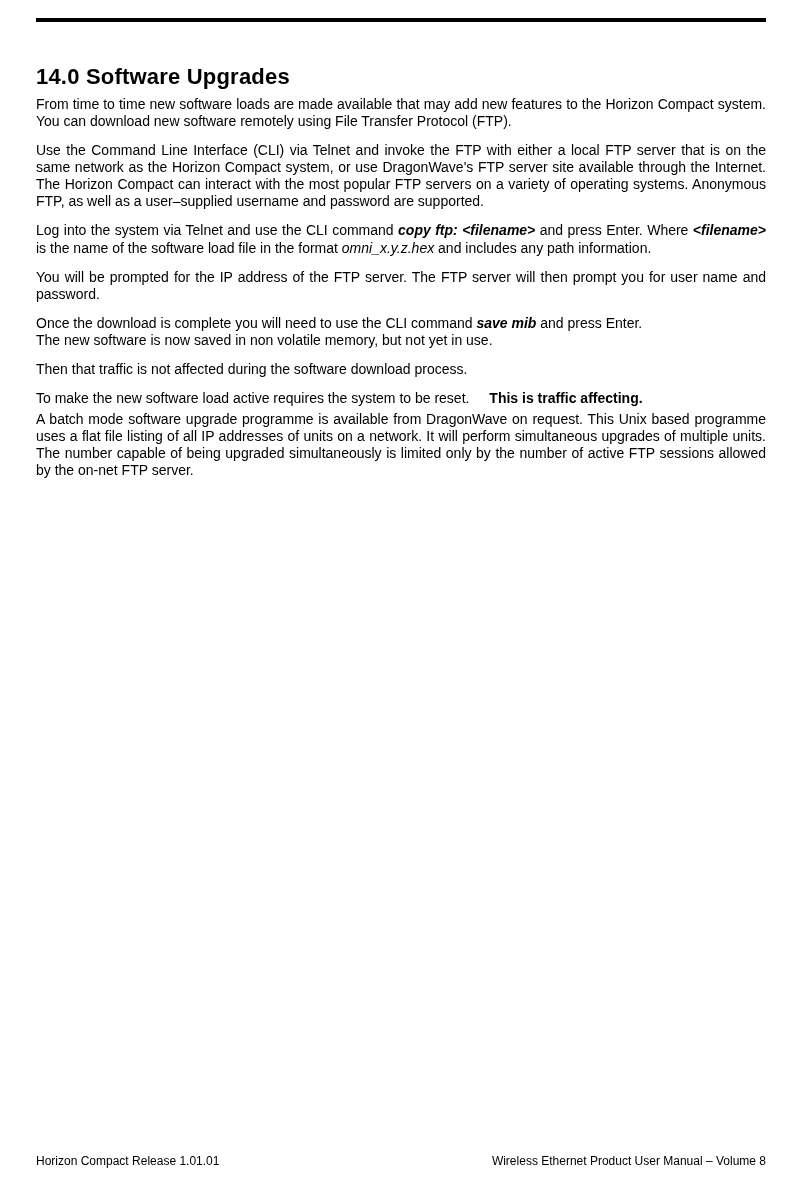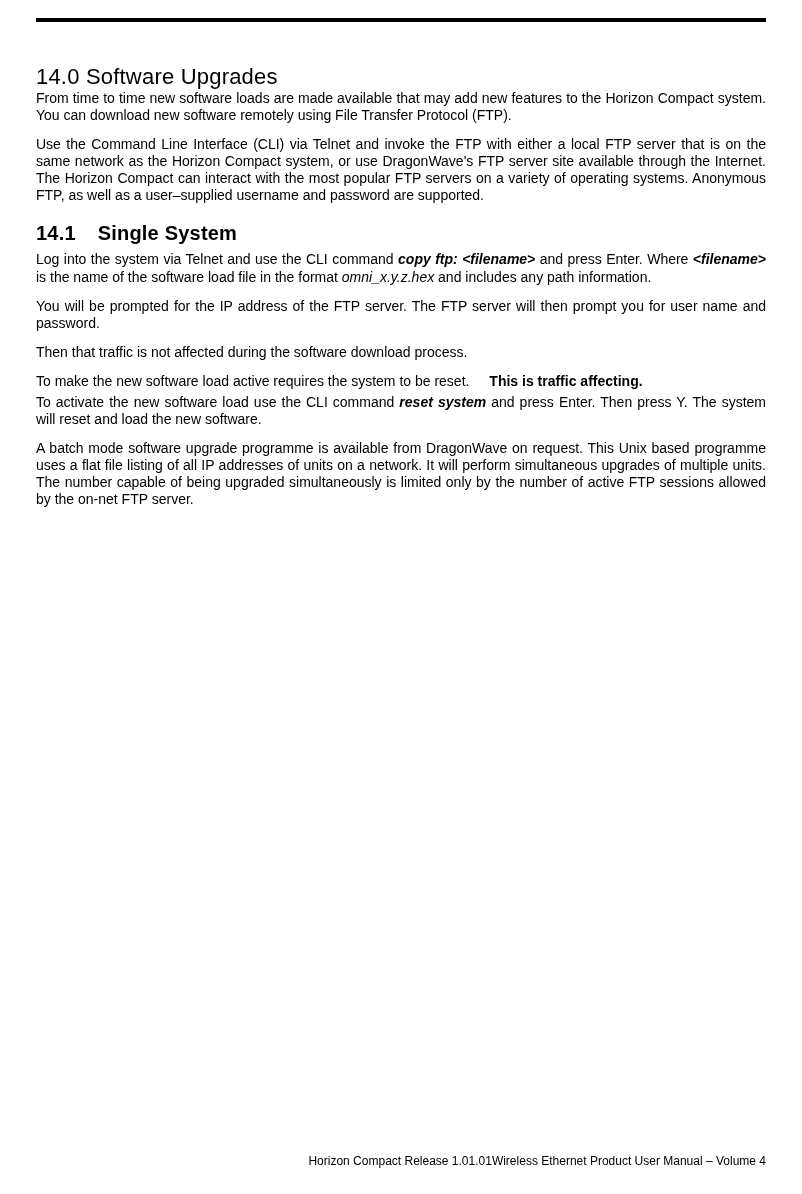--- a/index.html
+++ b/index.html
@@ -19,21 +19,22 @@
     .top-bar {
       height: 4px;
       background: #000;
       margin: 18px 0 0 0;
     }
     .content {
       margin-top: 42px;
     }
     h1 {
       font-size: 22px;
-      font-weight: normal;
+      font-weight: bold;
+      margin-bottom: 6px;
       letter-spacing: 0.2px;
     }
     h2 {
       font-size: 20px;
       font-weight: bold;
       margin-top: 18px;
       margin-bottom: 6px;
       letter-spacing: 0.2px;
     }
     h2 .secnum {
@@ -59,61 +60,59 @@
     .bold {
       font-weight: bold;
       margin-left: 16px;
     }
     .footer {
       position: absolute;
       left: 36px;
       right: 36px;
       bottom: 26px;
       display: flex;
-      justify-content: flex-end;
+      justify-content: space-between;
       font-size: 12px;
     }
   </style>
 </head>
 <body>
 
 <div class="top-bar"></div>
 
 <div class="content">
 
   <h1>
     <span>14.0</span>
     <span>Software Upgrades</span>
   </h1>
 
   <p>From time to time new software loads are made available that may add new features to the Horizon Compact system. You can download new software remotely using File Transfer Protocol (FTP).</p>
   <p>Use the Command Line Interface (CLI) via Telnet and invoke the FTP with either a local FTP server that is on the same network as the Horizon Compact system, or use DragonWave's FTP server site available through the Internet. The Horizon Compact can interact with the most popular FTP servers on a variety of operating systems. Anonymous FTP, as well as a user–supplied username and password are supported.</p>
 
-  <h2>
-    <span class="secnum">14.1</span><span>Single System</span>
-  </h2>
 
   <p>
     <span>Log into the system via Telnet and use the CLI command </span><span class="bolditalic">copy ftp: &lt;filename&gt;</span><span> and press Enter. Where </span><span class="bolditalic">&lt;filename&gt;</span><span> is the name of the software load file in the format </span><span class="italic">omni_x.y.z.hex</span><span> and includes any path information.</span>
   </p>
 
   <p>You will be prompted for the IP address of the FTP server. The FTP server will then prompt you for user name and password.</p>
 
+  <p>
+    <span>Once the download is complete you will need to use the CLI command </span><span class="bolditalic">save mib</span><span> and press Enter.</span><br>
+    <span>The new software is now saved in non volatile memory, but not yet in use.</span>
+  </p>
 
   <p>Then that traffic is not affected during the software download process.</p>
 
   <p class="tight">
     <span>To make the new software load active requires the system to be reset. </span><span class="bold">This is traffic affecting.</span>
   </p>
 
-  <p>
-    <span>To activate the new software load use the CLI command </span><span class="bolditalic">reset system</span><span> and press Enter. Then press Y. The system will reset and load the new software.</span>
-  </p>
 
 
   <p>A batch mode software upgrade programme is available from DragonWave on request. This Unix based programme uses a flat file listing of all IP addresses of units on a network. It will perform simultaneous upgrades of multiple units. The number capable of being upgraded simultaneously is limited only by the number of active FTP sessions allowed by the on-net FTP server.</p>
 
 </div>
 
 <div class="footer">
   <span>Horizon Compact Release 1.01.01</span>
-  <span>Wireless Ethernet Product User Manual – Volume 4</span>
+  <span>Wireless Ethernet Product User Manual – Volume 8</span>
 </div>
 
 </body></html>

